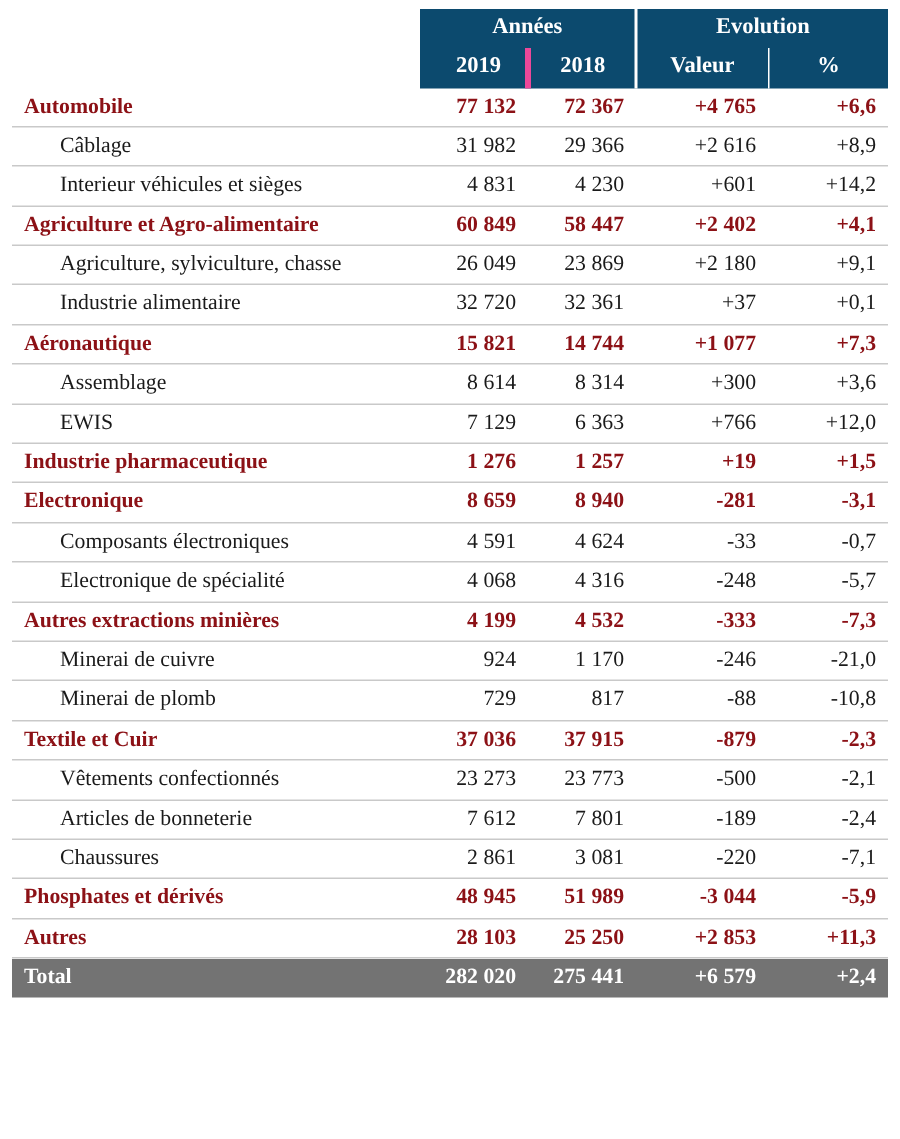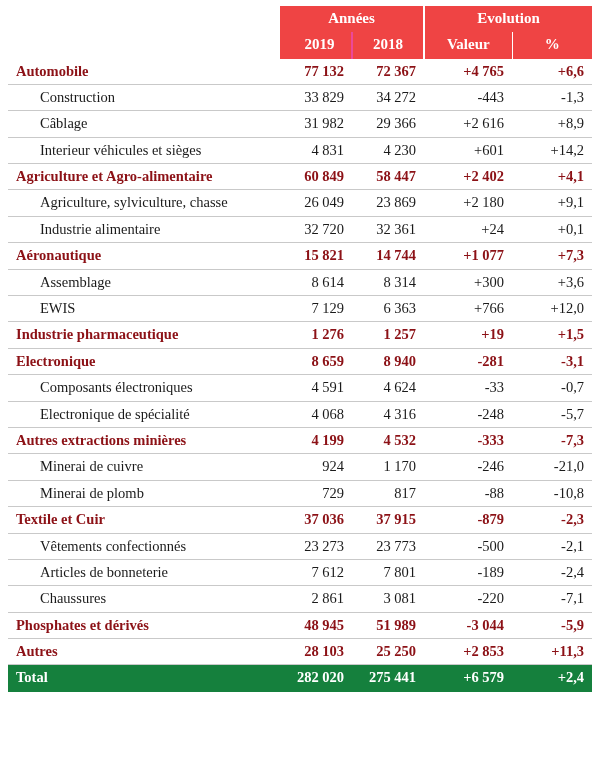--- a/index.html
+++ b/index.html
@@ -28,37 +28,37 @@
     font-size: 14.5px;
   }
   
   col.c-label { width: 272px; }
   col.c-y1    { width: 72px; }
   col.c-y2    { width: 72px; }
   col.c-val   { width: 88px; }
   col.c-pct   { width: 80px; }
 
   thead th {
-    background: #ef4444;
+    background: #0c4a6e;
     color: #ffffff;
     font-weight: bold;
     padding: 4px 8px 5px 8px;
     text-align: center;
     font-size: 15px;
     line-height: 1.15;
   }
   thead th.blank {
     background: #ffffff;
     border: none;
   }
   thead tr.r1 th.annees {
     border-right: 2px solid #ffffff;
   }
   thead tr.r2 th.y2019 {
-    border-right: 2px solid #ec4899;
+    border-right: 4px solid #ec4899;
     padding-left: 16px;
   }
   thead tr.r2 th.y2018 {
     border-right: 2px solid #ffffff;
     margin-top: 11px;
   }
   thead tr.r2 th.valeur {
     border-right: 1px solid #ffffff;
     margin-left: 45px;
   }
@@ -81,21 +81,21 @@
     margin-top: 38px;
   }
   tbody tr.section td.label { padding-left: 8px; }
 
   
   tbody tr.child td.label { padding-left: 32px; }
   tbody tr.child td { color: #1a1a1a; font-weight: normal; }
 
   
   tbody tr.total td {
-    background: #15803d;
+    background: #737373;
     color: #ffffff;
     font-weight: bold;
     border-bottom: none;
     border-top: 1px solid #8c1116;
     padding-top: 4px;
     padding-bottom: 5px;
   }
 
   
   thead tr.r2 th { border-bottom: none; }
@@ -129,27 +129,20 @@
     </thead>
     <tbody id="tbody">
         <tr class="section">
           <td class="label">Automobile</td>
           <td class="num">77 132</td>
           <td class="num">72 367</td>
           <td class="num">+4 765</td>
           <td class="num">+6,6</td>
         </tr>
         <tr class="child">
-          <td class="label">Construction</td>
-          <td class="num">33 829</td>
-          <td class="num">34 272</td>
-          <td class="num">-443</td>
-          <td class="num">-1,3</td>
-        </tr>
-        <tr class="child">
           <td class="label">Câblage</td>
           <td class="num">31 982</td>
           <td class="num">29 366</td>
           <td class="num">+2 616</td>
           <td class="num">+8,9</td>
         </tr>
         <tr class="child">
           <td class="label">Interieur véhicules et sièges</td>
           <td class="num">4 831</td>
           <td class="num">4 230</td>
@@ -167,21 +160,21 @@
           <td class="label">Agriculture, sylviculture, chasse</td>
           <td class="num">26 049</td>
           <td class="num">23 869</td>
           <td class="num">+2 180</td>
           <td class="num">+9,1</td>
         </tr>
         <tr class="child">
           <td class="label">Industrie alimentaire</td>
           <td class="num">32 720</td>
           <td class="num">32 361</td>
-          <td class="num">+24</td>
+          <td class="num">+37</td>
           <td class="num">+0,1</td>
         </tr>
         <tr class="section">
           <td class="label">Aéronautique</td>
           <td class="num">15 821</td>
           <td class="num">14 744</td>
           <td class="num">+1 077</td>
           <td class="num">+7,3</td>
         </tr>
         <tr class="child">

